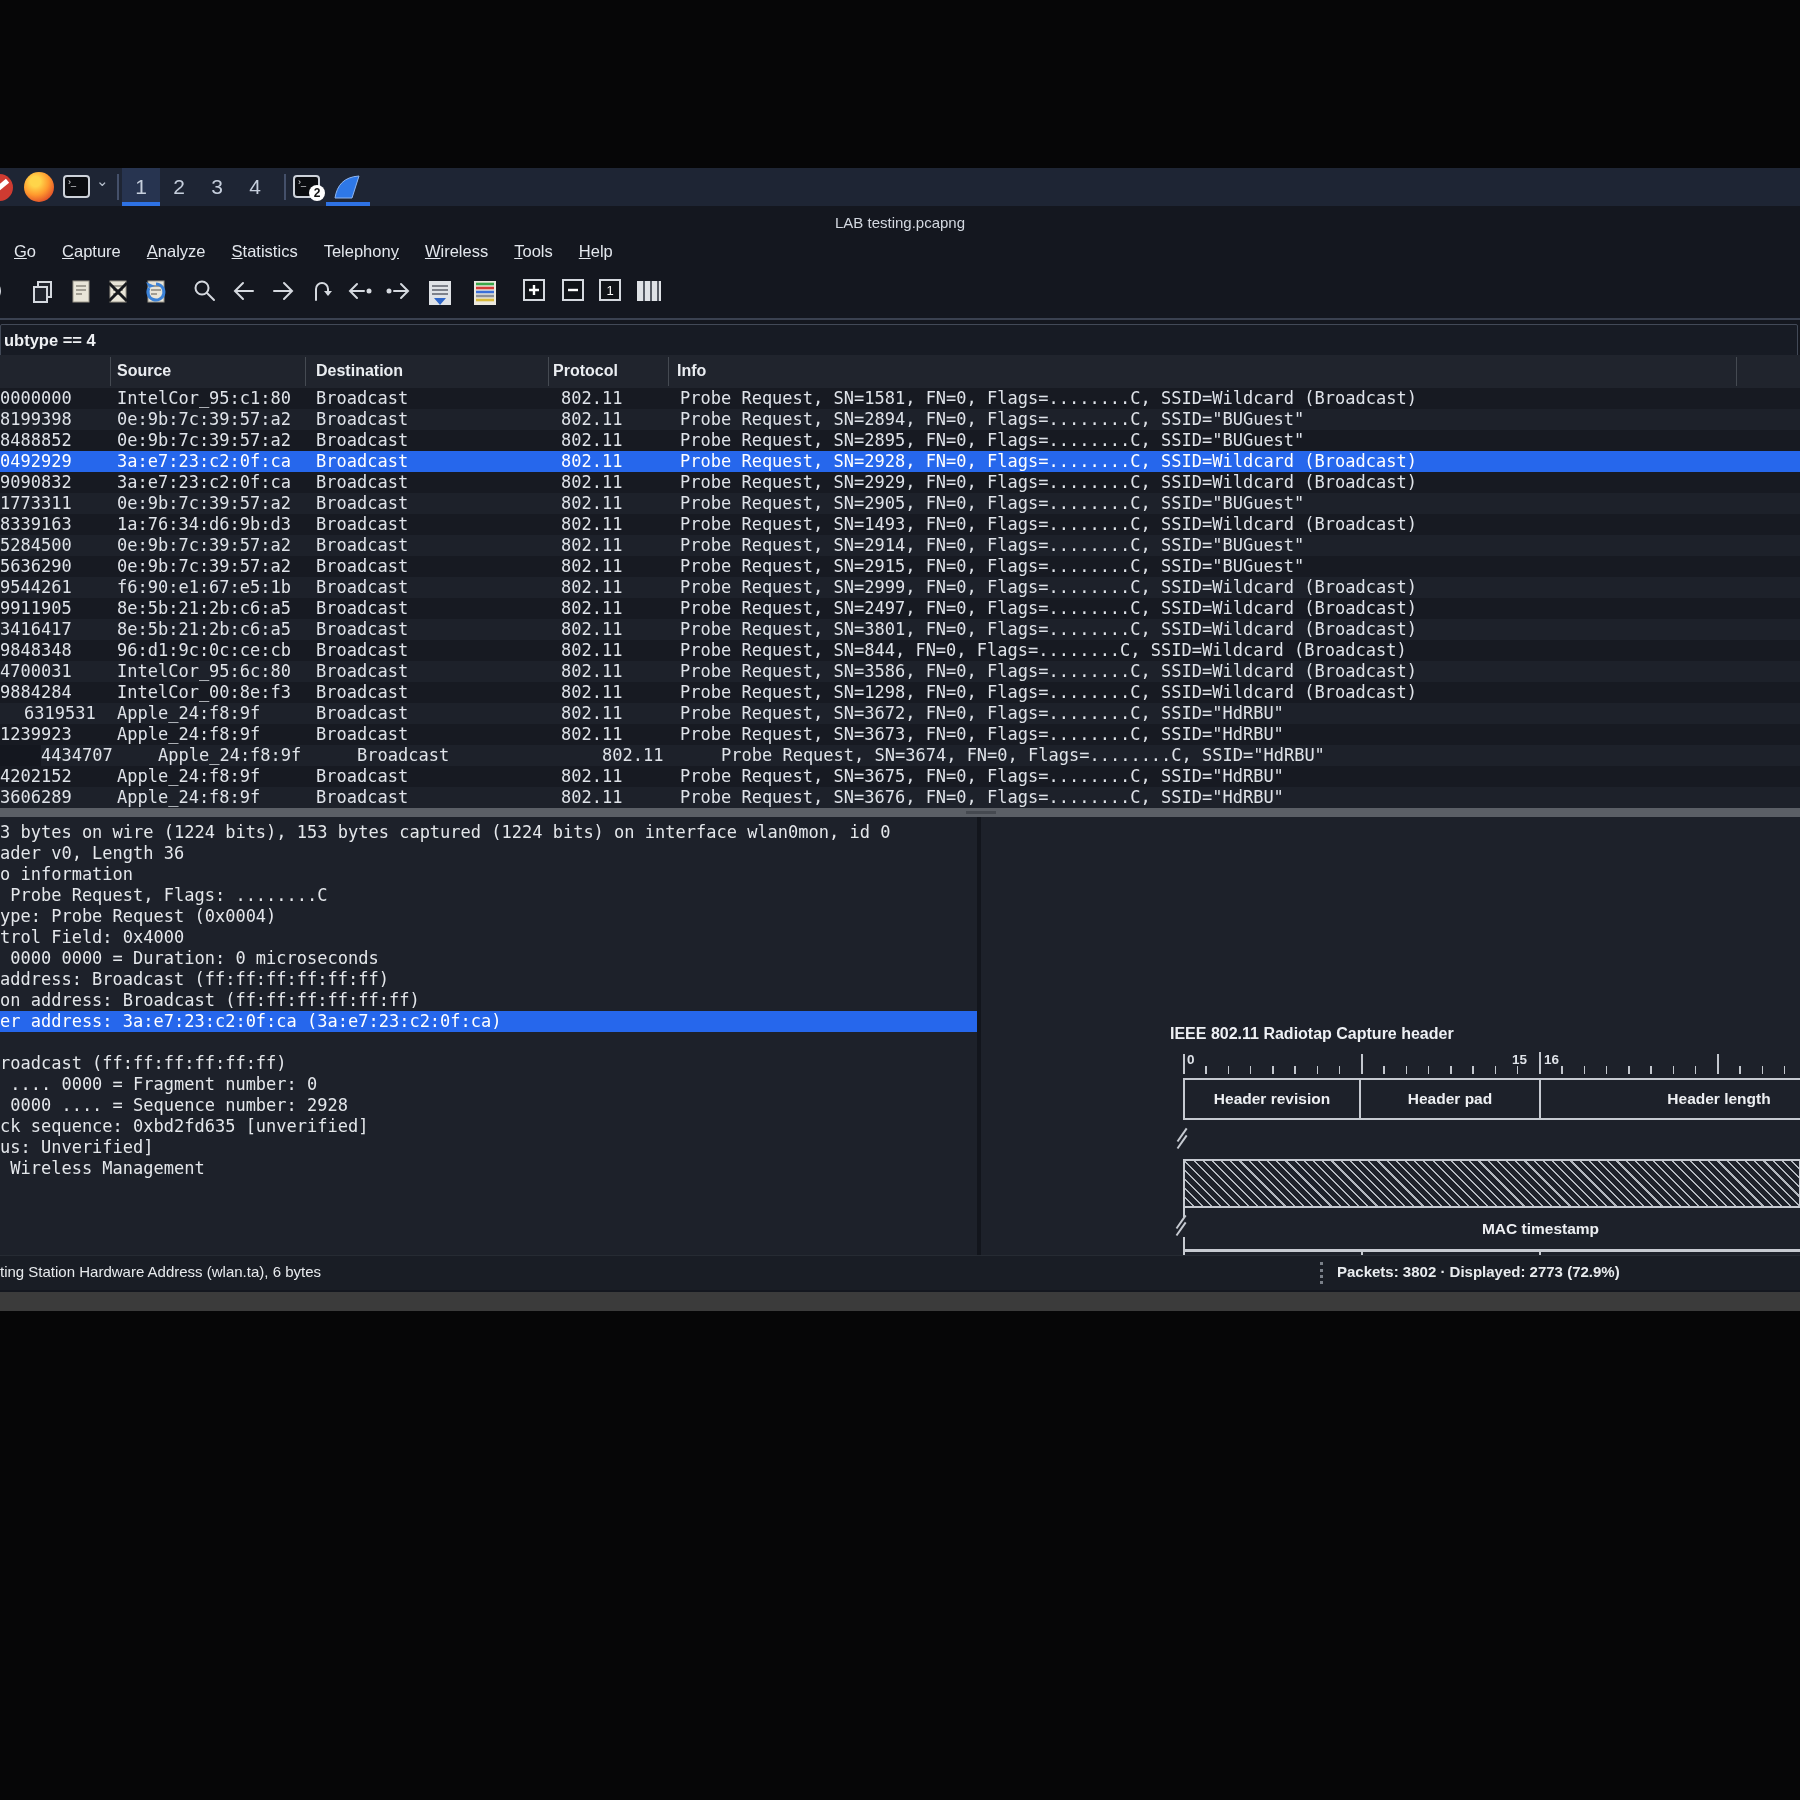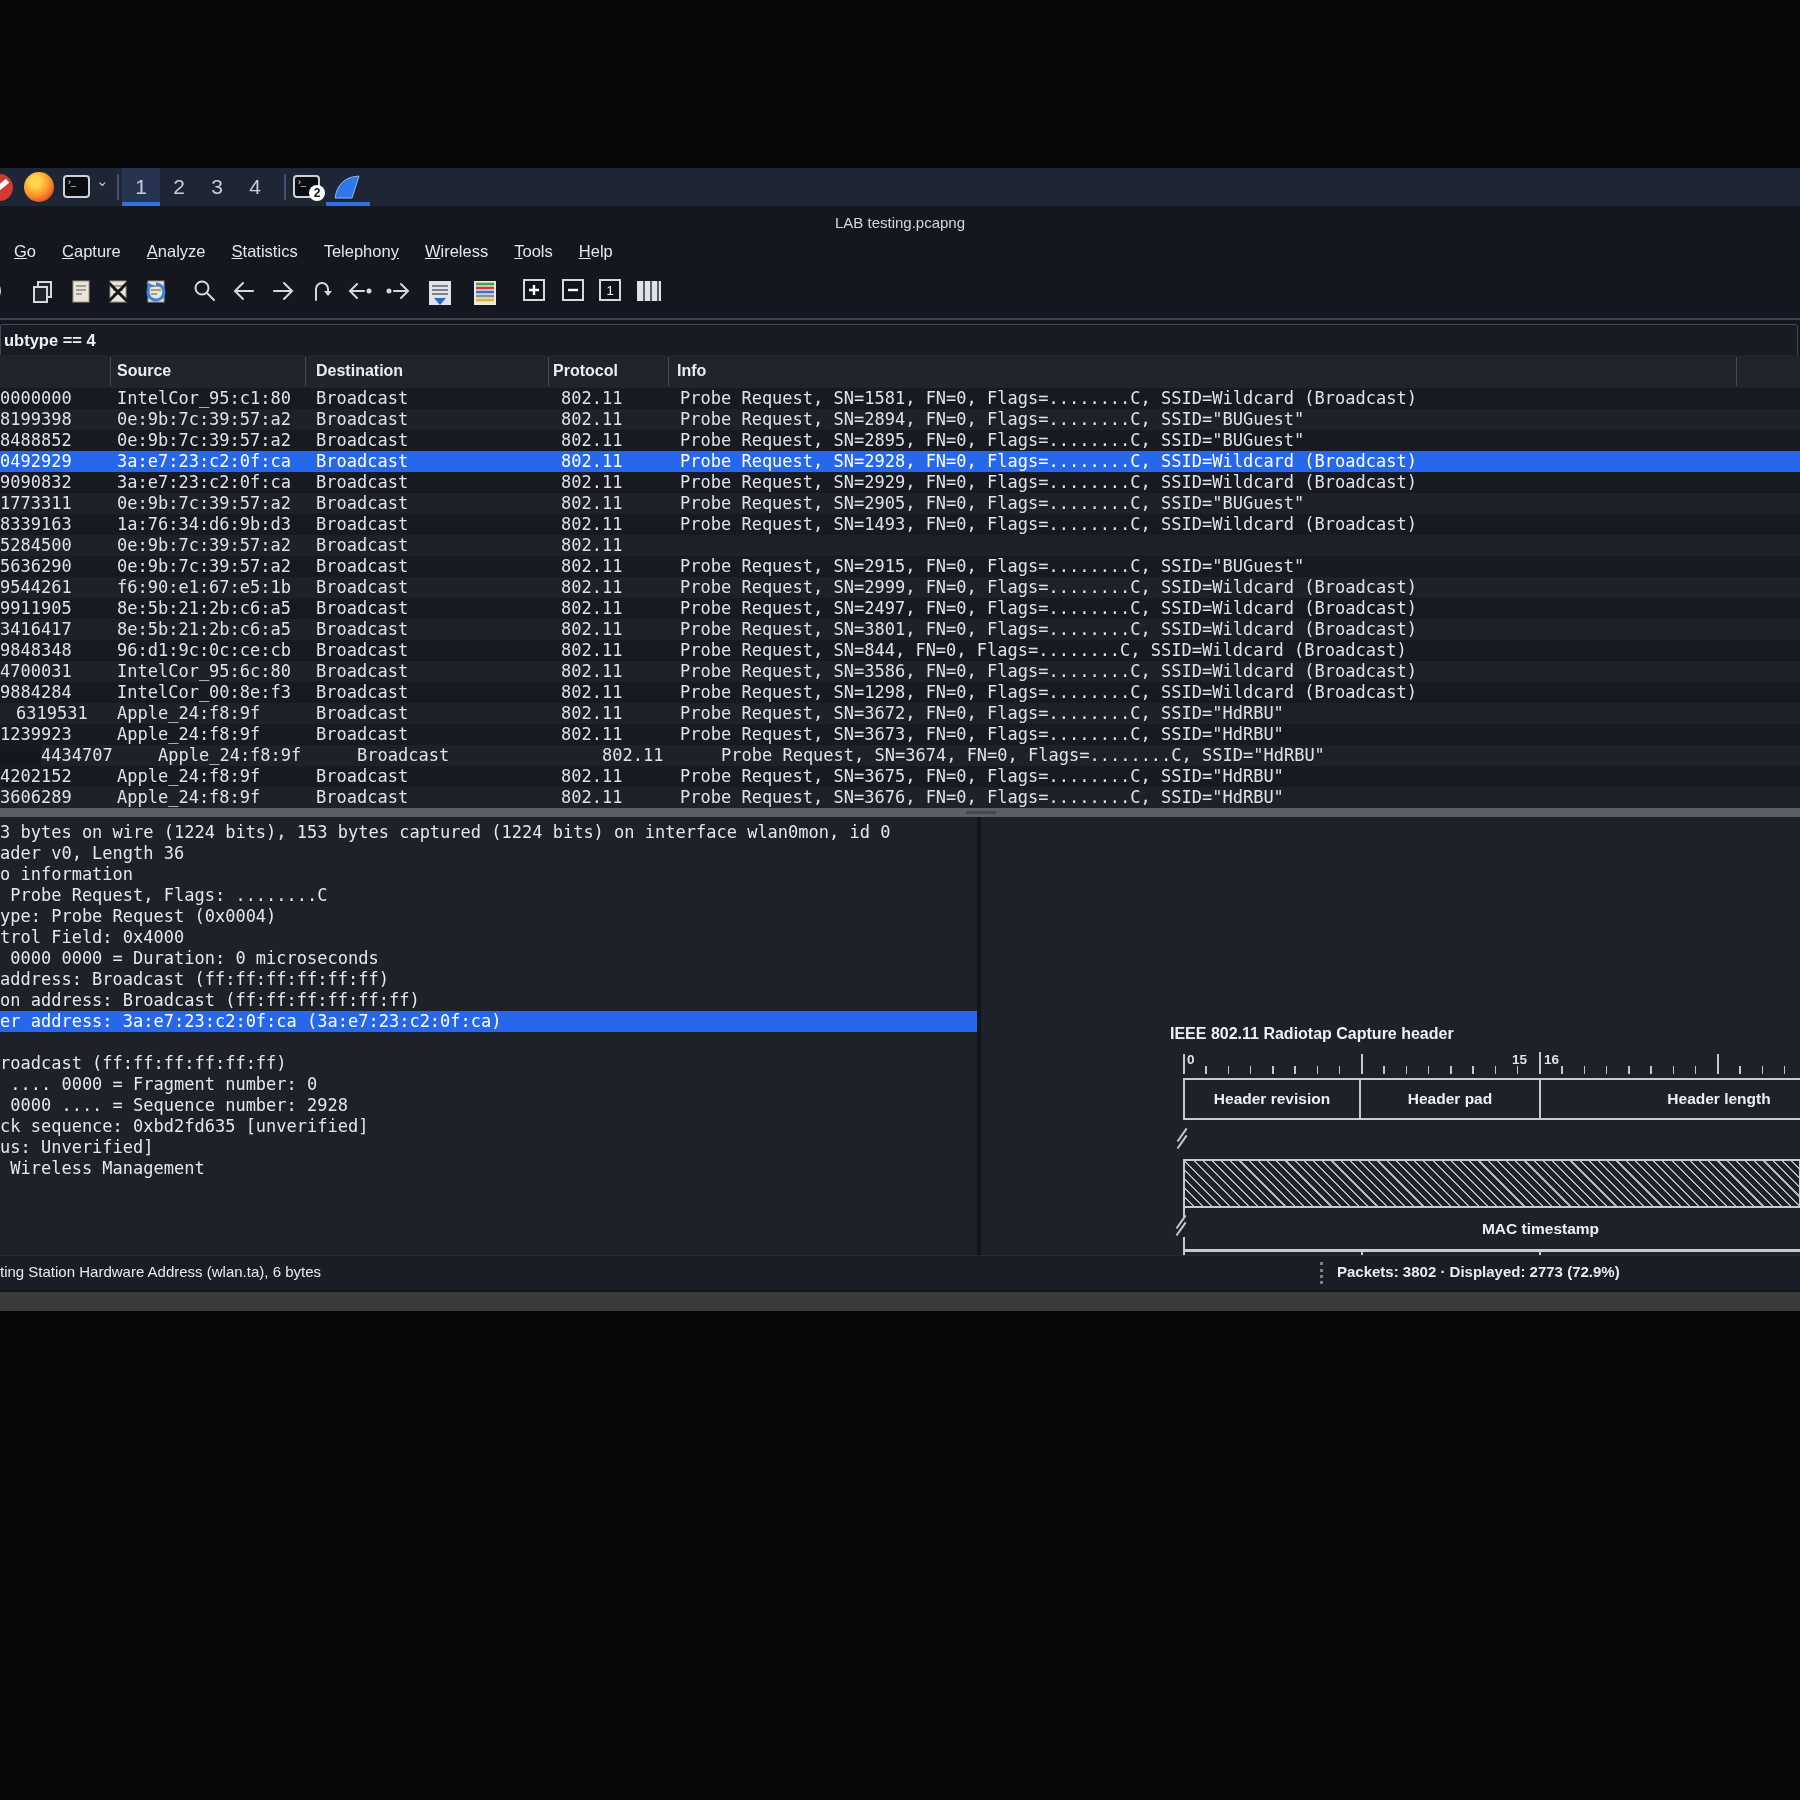--- a/index.html
+++ b/index.html
@@ -236,29 +236,29 @@
         <div class="abs coldiv" style="left: 1736px;"></div>
       </div>
     <div class="abs" id="rows">
         <div class="prow odd" style="top: 0px;"><span class="pc" style="left: 0px;">0000000</span><span class="pc" style="left: 117px;">IntelCor_95:c1:80</span><span class="pc" style="left: 316px;">Broadcast</span><span class="pc" style="left: 561px;">802.11</span><span class="pc" style="left: 680px;">Probe Request, SN=1581, FN=0, Flags=........C, SSID=Wildcard (Broadcast)</span></div>
         <div class="prow even" style="top: 21px;"><span class="pc" style="left: 0px;">8199398</span><span class="pc" style="left: 117px;">0e:9b:7c:39:57:a2</span><span class="pc" style="left: 316px;">Broadcast</span><span class="pc" style="left: 561px;">802.11</span><span class="pc" style="left: 680px;">Probe Request, SN=2894, FN=0, Flags=........C, SSID="BUGuest"</span></div>
         <div class="prow odd" style="top: 42px;"><span class="pc" style="left: 0px;">8488852</span><span class="pc" style="left: 117px;">0e:9b:7c:39:57:a2</span><span class="pc" style="left: 316px;">Broadcast</span><span class="pc" style="left: 561px;">802.11</span><span class="pc" style="left: 680px;">Probe Request, SN=2895, FN=0, Flags=........C, SSID="BUGuest"</span></div>
         <div class="prow sel" style="top: 63px;"><span class="pc" style="left: 0px;">0492929</span><span class="pc" style="left: 117px;">3a:e7:23:c2:0f:ca</span><span class="pc" style="left: 316px;">Broadcast</span><span class="pc" style="left: 561px;">802.11</span><span class="pc" style="left: 680px;">Probe Request, SN=2928, FN=0, Flags=........C, SSID=Wildcard (Broadcast)</span></div>
         <div class="prow odd" style="top: 84px;"><span class="pc" style="left: 0px;">9090832</span><span class="pc" style="left: 117px;">3a:e7:23:c2:0f:ca</span><span class="pc" style="left: 316px;">Broadcast</span><span class="pc" style="left: 561px;">802.11</span><span class="pc" style="left: 680px;">Probe Request, SN=2929, FN=0, Flags=........C, SSID=Wildcard (Broadcast)</span></div>
         <div class="prow even" style="top: 105px;"><span class="pc" style="left: 0px;">1773311</span><span class="pc" style="left: 117px;">0e:9b:7c:39:57:a2</span><span class="pc" style="left: 316px;">Broadcast</span><span class="pc" style="left: 561px;">802.11</span><span class="pc" style="left: 680px;">Probe Request, SN=2905, FN=0, Flags=........C, SSID="BUGuest"</span></div>
         <div class="prow odd" style="top: 126px;"><span class="pc" style="left: 0px;">8339163</span><span class="pc" style="left: 117px;">1a:76:34:d6:9b:d3</span><span class="pc" style="left: 316px;">Broadcast</span><span class="pc" style="left: 561px;">802.11</span><span class="pc" style="left: 680px;">Probe Request, SN=1493, FN=0, Flags=........C, SSID=Wildcard (Broadcast)</span></div>
-        <div class="prow even" style="top: 147px;"><span class="pc" style="left: 0px;">5284500</span><span class="pc" style="left: 117px;">0e:9b:7c:39:57:a2</span><span class="pc" style="left: 316px;">Broadcast</span><span class="pc" style="left: 561px;">802.11</span></div>
+        <div class="prow even" style="top: 147px;"><span class="pc" style="left: 0px;">5284500</span><span class="pc" style="left: 117px;">0e:9b:7c:39:57:a2</span><span class="pc" style="left: 316px;">Broadcast</span><span class="pc" style="left: 561px;">802.11</span><span class="pc" style="left: 680px;">Probe Request, SN=2914, FN=0, Flags=........C, SSID="BUGuest"</span></div>
         <div class="prow odd" style="top: 168px;"><span class="pc" style="left: 0px;">5636290</span><span class="pc" style="left: 117px;">0e:9b:7c:39:57:a2</span><span class="pc" style="left: 316px;">Broadcast</span><span class="pc" style="left: 561px;">802.11</span><span class="pc" style="left: 680px;">Probe Request, SN=2915, FN=0, Flags=........C, SSID="BUGuest"</span></div>
         <div class="prow even" style="top: 189px;"><span class="pc" style="left: 0px;">9544261</span><span class="pc" style="left: 117px;">f6:90:e1:67:e5:1b</span><span class="pc" style="left: 316px;">Broadcast</span><span class="pc" style="left: 561px;">802.11</span><span class="pc" style="left: 680px;">Probe Request, SN=2999, FN=0, Flags=........C, SSID=Wildcard (Broadcast)</span></div>
         <div class="prow odd" style="top: 210px;"><span class="pc" style="left: 0px;">9911905</span><span class="pc" style="left: 117px;">8e:5b:21:2b:c6:a5</span><span class="pc" style="left: 316px;">Broadcast</span><span class="pc" style="left: 561px;">802.11</span><span class="pc" style="left: 680px;">Probe Request, SN=2497, FN=0, Flags=........C, SSID=Wildcard (Broadcast)</span></div>
         <div class="prow even" style="top: 231px;"><span class="pc" style="left: 0px;">3416417</span><span class="pc" style="left: 117px;">8e:5b:21:2b:c6:a5</span><span class="pc" style="left: 316px;">Broadcast</span><span class="pc" style="left: 561px;">802.11</span><span class="pc" style="left: 680px;">Probe Request, SN=3801, FN=0, Flags=........C, SSID=Wildcard (Broadcast)</span></div>
         <div class="prow odd" style="top: 252px;"><span class="pc" style="left: 0px;">9848348</span><span class="pc" style="left: 117px;">96:d1:9c:0c:ce:cb</span><span class="pc" style="left: 316px;">Broadcast</span><span class="pc" style="left: 561px;">802.11</span><span class="pc" style="left: 680px;">Probe Request, SN=844, FN=0, Flags=........C, SSID=Wildcard (Broadcast)</span></div>
         <div class="prow even" style="top: 273px;"><span class="pc" style="left: 0px;">4700031</span><span class="pc" style="left: 117px;">IntelCor_95:6c:80</span><span class="pc" style="left: 316px;">Broadcast</span><span class="pc" style="left: 561px;">802.11</span><span class="pc" style="left: 680px;">Probe Request, SN=3586, FN=0, Flags=........C, SSID=Wildcard (Broadcast)</span></div>
         <div class="prow odd" style="top: 294px;"><span class="pc" style="left: 0px;">9884284</span><span class="pc" style="left: 117px;">IntelCor_00:8e:f3</span><span class="pc" style="left: 316px;">Broadcast</span><span class="pc" style="left: 561px;">802.11</span><span class="pc" style="left: 680px;">Probe Request, SN=1298, FN=0, Flags=........C, SSID=Wildcard (Broadcast)</span></div>
-        <div class="prow even" style="top: 315px;"><span class="pc" style="left: 4px; padding-left: 12px;">6319531</span><span class="pc" style="left: 117px;">Apple_24:f8:9f</span><span class="pc" style="left: 316px;">Broadcast</span><span class="pc" style="left: 561px;">802.11</span><span class="pc" style="left: 680px;">Probe Request, SN=3672, FN=0, Flags=........C, SSID="HdRBU"</span></div>
+        <div class="prow even" style="top: 315px;"><span class="pc" style="left: 12px; padding-left: 12px;">6319531</span><span class="pc" style="left: 117px;">Apple_24:f8:9f</span><span class="pc" style="left: 316px;">Broadcast</span><span class="pc" style="left: 561px;">802.11</span><span class="pc" style="left: 680px;">Probe Request, SN=3672, FN=0, Flags=........C, SSID="HdRBU"</span></div>
         <div class="prow odd" style="top: 336px;"><span class="pc" style="left: 0px;">1239923</span><span class="pc" style="left: 117px;">Apple_24:f8:9f</span><span class="pc" style="left: 316px;">Broadcast</span><span class="pc" style="left: 561px;">802.11</span><span class="pc" style="left: 680px;">Probe Request, SN=3673, FN=0, Flags=........C, SSID="HdRBU"</span></div>
         <div class="prow even" style="top: 357px; margin-left: 41px;"><span class="pc" style="left: 0px;">4434707</span><span class="pc" style="left: 117px;">Apple_24:f8:9f</span><span class="pc" style="left: 316px;">Broadcast</span><span class="pc" style="left: 561px;">802.11</span><span class="pc" style="left: 680px;">Probe Request, SN=3674, FN=0, Flags=........C, SSID="HdRBU"</span></div>
         <div class="prow odd" style="top: 378px;"><span class="pc" style="left: 0px;">4202152</span><span class="pc" style="left: 117px;">Apple_24:f8:9f</span><span class="pc" style="left: 316px;">Broadcast</span><span class="pc" style="left: 561px;">802.11</span><span class="pc" style="left: 680px;">Probe Request, SN=3675, FN=0, Flags=........C, SSID="HdRBU"</span></div>
         <div class="prow even" style="top: 399px;"><span class="pc" style="left: 0px;">3606289</span><span class="pc" style="left: 117px;">Apple_24:f8:9f</span><span class="pc" style="left: 316px;">Broadcast</span><span class="pc" style="left: 561px;">802.11</span><span class="pc" style="left: 680px;">Probe Request, SN=3676, FN=0, Flags=........C, SSID="HdRBU"</span></div>
       </div>
 
     <div class="abs" id="splitter"></div>
     <div class="abs" id="split-handle"></div>
 
     <div class="abs" id="details">

